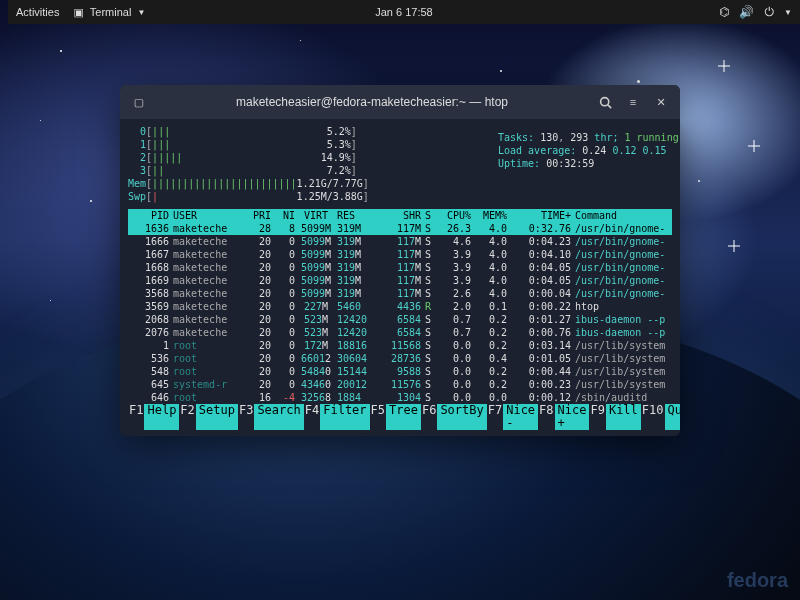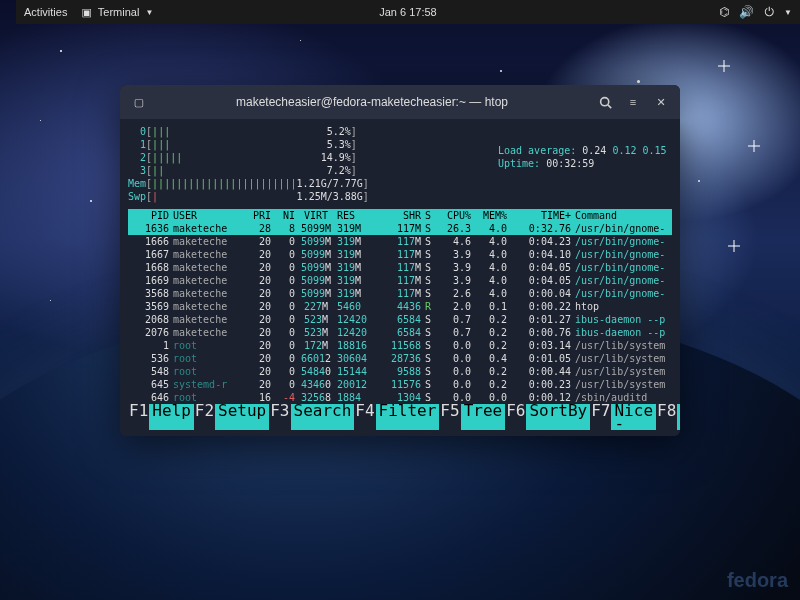--- a/index.html
+++ b/index.html
@@ -14,21 +14,21 @@
  background:radial-gradient(ellipse at 40% 0%,#2a4a7a 0%,#0a1a3a 40%,#050a15 70%);z-index:1;
  box-shadow:0 -20px 60px rgba(100,150,200,0.1)}
 .stars{position:absolute;inset:0;z-index:2}
 .star{position:absolute;background:#fff;border-radius:50%}
 .s1{width:2px;height:2px}.s2{width:1px;height:1px}.s3{width:3px;height:3px}
 .sparkle{position:absolute;width:12px;height:12px}
 .sparkle::before,.sparkle::after{content:'';position:absolute;background:#fff}
 .sparkle::before{left:50%;top:0;width:1px;height:100%;transform:translateX(-50%)}
 .sparkle::after{top:50%;left:0;height:1px;width:100%;transform:translateY(-50%)}
 
-.topbar{position:absolute;top:0;left:16px;right:0;height:24px;background:#1a1a1a;color:#ddd;
+.topbar{position:absolute;top:0;left:8px;right:0;height:24px;background:#1a1a1a;color:#ddd;
  display:flex;align-items:center;font-size:11px;z-index:100;padding:0 8px}
 .topbar-left{display:flex;align-items:center;gap:14px}
 .topbar-app{display:flex;align-items:center;gap:6px}
 .topbar-center{position:absolute;left:50%;transform:translateX(-50%)}
 .topbar-right{margin-left:auto;display:flex;align-items:center;gap:10px;font-size:12px}
 .tri{font-size:8px}
 
 .termwin{position:absolute;left:120px;top:85px;width:560px;background:#1c2130;border-radius:6px;
  box-shadow:0 10px 40px rgba(0,0,0,0.6);z-index:50;overflow:hidden}
 .titlebar{height:34px;background:#2a3040;display:flex;align-items:center;padding:0 6px;color:#ddd;font-size:11px}
@@ -44,21 +44,21 @@
 .hdr{background:#2fcfc5;color:#000;display:flex;padding:0 1px;font-weight:400}
 .row{display:flex;padding:0 1px}
 .row.sel{background:#2fcfc5;color:#000}
 .row.sel .cyan,.row.sel .white{color:#000}
 .c{white-space:pre;overflow:hidden}
 .c-pid{width:40px;text-align:right}.c-user{width:72px;padding-left:4px}.c-pri{width:30px;text-align:right}
 .c-ni{width:24px;text-align:right}.c-virt{width:42px;text-align:center}.c-res{width:42px;text-align:left}
 .c-shr{width:42px;text-align:right}.c-s{width:14px;text-align:center}.c-cpu{width:36px;text-align:right}
 .c-mem{width:36px;text-align:right}.c-time{width:64px;text-align:right}.c-cmd{flex:1;padding-left:4px;overflow:hidden}
 
-.fkeys{display:flex;font-size:16px}
+.fkeys{display:flex;font-size:12px}
 .fk{color:#ddd;padding:0 1px}.fl{background:#2fcfc5;color:#000;padding:0 3px}
 .fedora{position:absolute;right:12px;bottom:8px;color:#3a5a8a;font-size:20px;font-weight:700;z-index:5;opacity:0.6}
 </style>
 </head>
 <body>
 
 <div class="wallpaper"></div>
 <div class="earth"></div>
 <div class="stars">
  <div class="star s1" style="top:50px;left:60px"></div>
@@ -113,20 +113,21 @@
   </div>
  </div>
  <div class="termbody">
   <div id="meters" style="position: relative;">
         <div class="mline">  <span class="cyan">0</span>[<span class="green">|||</span>                         <span class="white"> 5.2%</span>]</div>
         <div class="mline">  <span class="cyan">1</span>[<span class="green">|||</span>                         <span class="white"> 5.3%</span>]</div>
         <div class="mline">  <span class="cyan">2</span>[<span class="green">|||||</span>                       <span class="white">14.9%</span>]</div>
         <div class="mline">  <span class="cyan">3</span>[<span class="green">||</span>                          <span class="white"> 7.2%</span>]</div>
         <div class="mline"><span class="cyan">Mem</span>[<span class="green">||||||||||||||||||||||||</span><span class="white">1.21G/7.77G</span>]</div>
         <div class="mline"><span class="cyan">Swp</span>[<span class="red">|</span>                       <span class="white">1.25M/3.88G</span>]</div>
+        <div style="position:absolute;left:370px;top:6px" class="mline"><span class="cyan">Tasks:</span> <span class="white">130</span>, <span class="white">293</span> <span class="cyan">thr;</span> <span class="green">1 running</span></div>
         <div style="position:absolute;left:370px;top:19px" class="mline"><span class="cyan">Load average:</span> <span class="white">0.24</span> <span class="cyan">0.12 0.15</span></div>
         <div style="position:absolute;left:370px;top:32px" class="mline"><span class="cyan">Uptime:</span> <span class="white">00:32:59</span></div>
         <div style="height:6px"></div>
       </div>
   <div class="hdr" id="hdr">
         <span class="c c-pid">PID</span>
         <span class="c c-user">USER</span>
         <span class="c c-pri">PRI</span>
         <span class="c c-ni">NI</span>
         <span class="c c-virt">VIRT</span>

